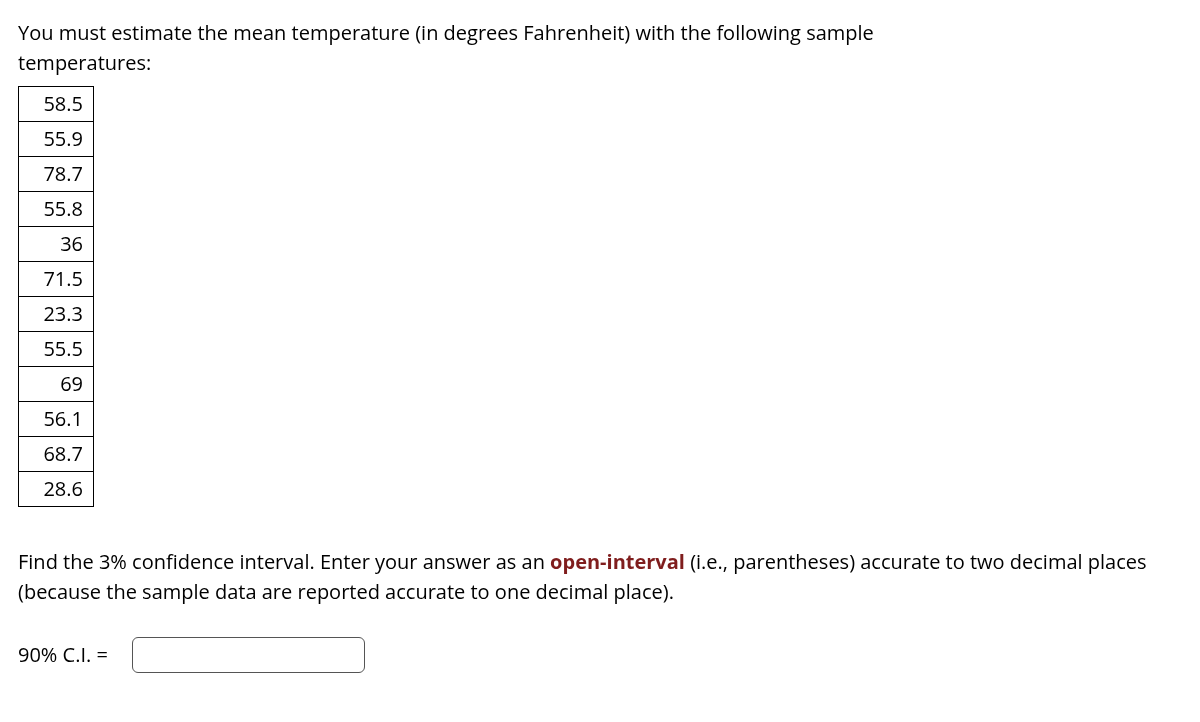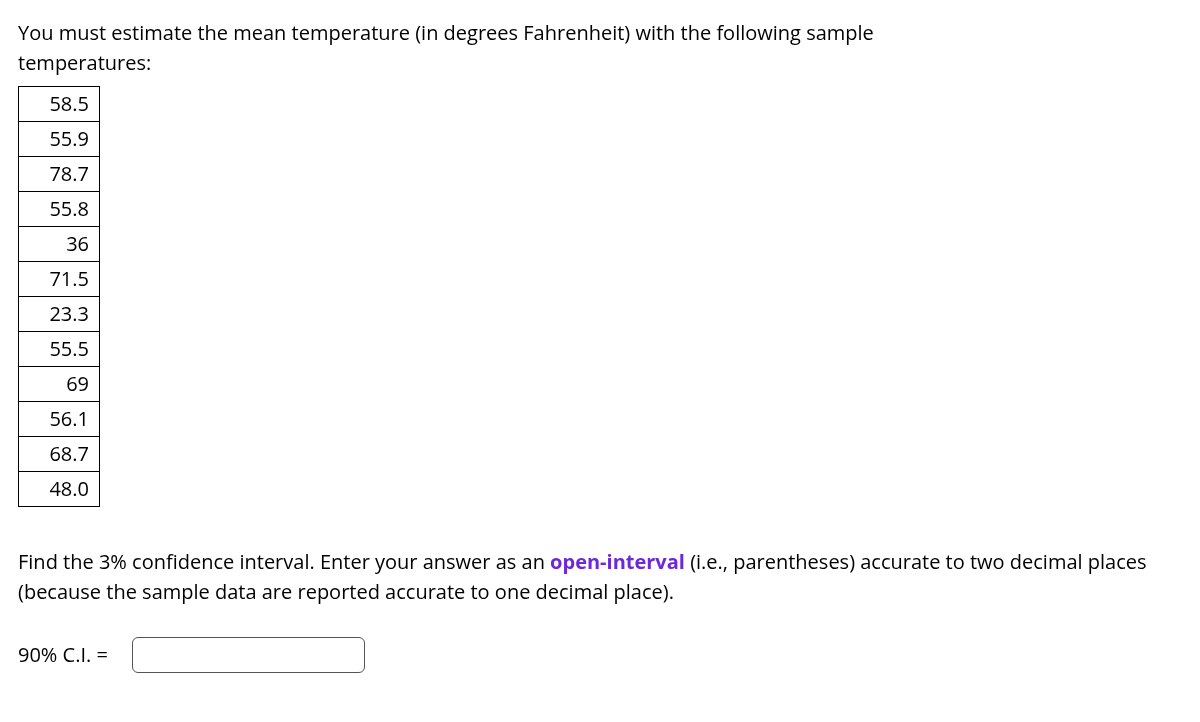--- a/index.html
+++ b/index.html
@@ -13,30 +13,30 @@
     .intro {
       margin-bottom: 8px;
     }
     table.data-table {
       border-collapse: collapse;
       margin-top: 2px;
       margin-bottom: 40px;
     }
     table.data-table td {
       border: 1px solid #000;
-      padding: 2px 10px 2px 12px;
+      padding: 2px 10px 2px 6px;
       text-align: right;
       min-width: 58px;
       font-size: 20px;
     }
     .instructions {
       margin-bottom: 30px;
     }
     .open-interval {
-      color: #6d28d9;
+      color: #7f1d1d;
       font-weight: bold;
     }
     .italic {
     }
     .answer-line {
       display: flex;
       align-items: center;
       gap: 24px;
     }
     .answer-input {
@@ -85,21 +85,21 @@
       <tr>
         <td>69</td>
       </tr>
       <tr>
         <td>56.1</td>
       </tr>
       <tr>
         <td>68.7</td>
       </tr>
       <tr>
-        <td>48.0</td>
+        <td>28.6</td>
       </tr>
     </tbody>
 </table>
 
 <div class="instructions">
   <span>Find the 3% confidence interval. Enter your answer as an </span><span class="open-interval">open-interval</span><span> (</span><span class="italic">i.e.</span><span>, parentheses) accurate to two decimal places (because the sample data are reported accurate to one decimal place).</span>
 </div>
 
 <div class="answer-line">
   <span>90% C.I. =</span>

